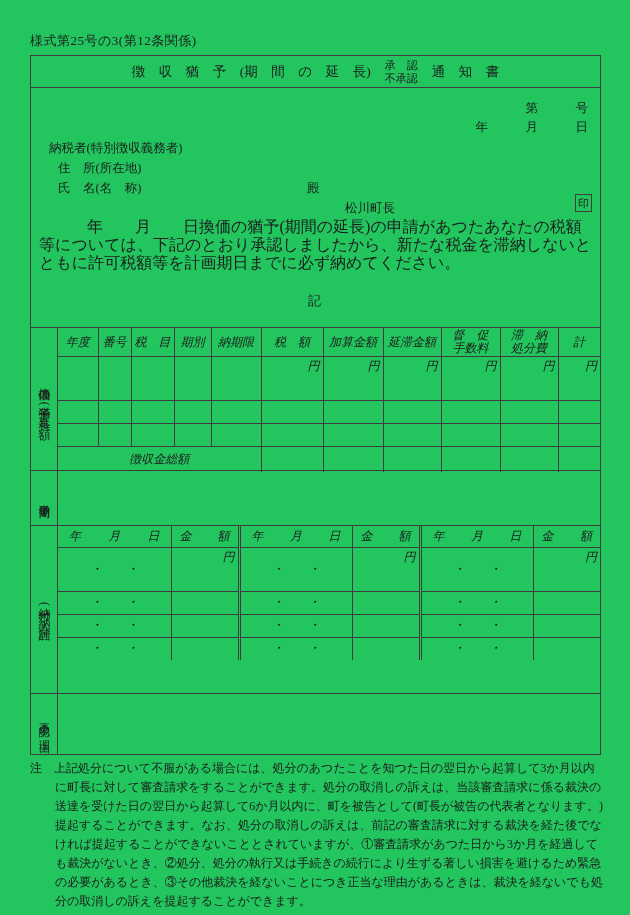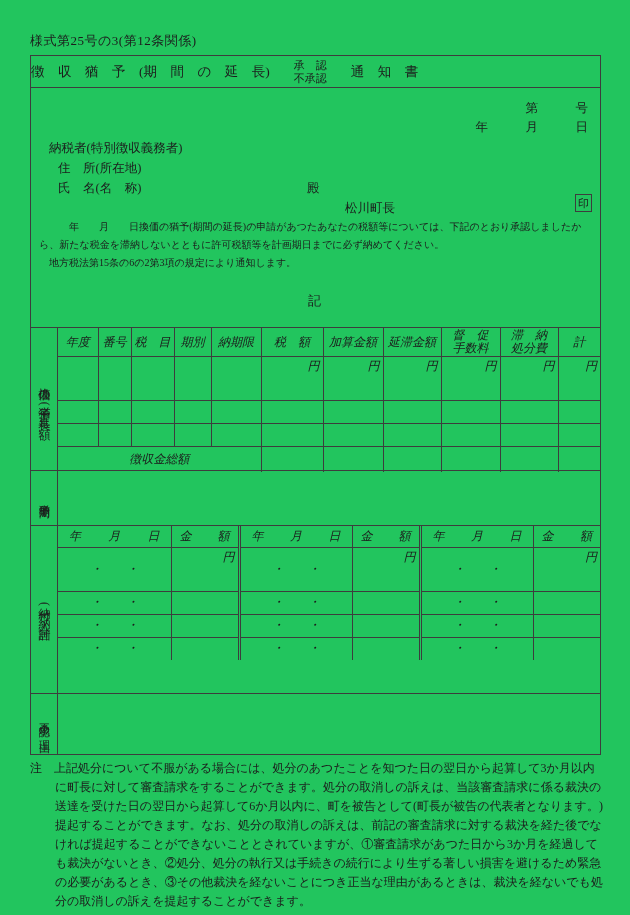--- a/index.html
+++ b/index.html
@@ -14,41 +14,41 @@
   .form-number { position:absolute; left:30px; top:32px; font-size:13px; letter-spacing:0.5px; }
 
   .form-box {
     position:absolute; left:30px; top:55px; width:571px; height:700px;
     border:1.2px solid #3d3d3d; display:flex; flex-direction:column;
   }
 
   
   .title-row {
     flex:none; height:32px; border-bottom:1.2px solid #3d3d3d;
-    display:flex; align-items:center; justify-content:flex-start; gap:24px;
+    display:flex; align-items:center; justify-content:center; gap:14px;
     font-size:13.5px;
   }
   .approval-stack { display:flex; flex-direction:column; text-align:center; font-size:11px; line-height:13px; }
 
   
   .notice { flex:none; height:239px; position:relative; font-size:12.5px; }
   .right-line { position:absolute; right:12px; font-size:12.5px; }
   .doc-number { top:12px; }
   .doc-date { top:31px; }
   .taxpayer-line { position:absolute; left:18px; top:52px; }
   .address-line { position:absolute; left:27px; top:72px; }
   .name-line { position:absolute; left:27px; top:92px; }
   .dono { position:absolute; left:276px; top:92px; }
   .mayor { position:absolute; left:314px; top:112px; }
   .seal-box {
     position:absolute; right:8px; top:106px; width:17px; height:18px;
     border:1px solid #3d3d3d; font-size:11px; line-height:16px; text-align:center;
   }
   .notice-body { position:absolute; left:8px; right:6px; top:130px; }
-  .notice-body p { margin:0; font-size:10px; line-height:18px; }
+  .notice-body p { margin:0; font-size:16px; line-height:18px; }
   .ki { position:absolute; left:0; right:0; top:204px; text-align:center; font-size:13px; letter-spacing:2px; }
 
   
   .section { display:flex; border-top:1.2px solid #3d3d3d; }
   .vlabel {
     flex:none; width:27px; border-right:1px solid #3d3d3d;
     display:flex; align-items:center; justify-content:center;
     writing-mode:vertical-rl; font-size:12px; letter-spacing:2px; line-height:27px;
   }
   .section-body { flex:1; display:flex; flex-direction:column; min-width:0;font-style:italic; }
@@ -120,21 +120,20 @@
       <div class="right-line doc-number">第　　　号</div>
       <div class="right-line doc-date">年　　　月　　　日</div>
       <div class="taxpayer-line">納税者(特別徴収義務者)</div>
       <div class="address-line">住　所(所在地)</div>
       <div class="name-line">氏　名(名　称)</div>
       <div class="dono">殿</div>
       <div class="mayor">松川町長</div>
       <div class="seal-box">印</div>
       <div class="notice-body">
         <p>　　　年　　月　　日換価の猶予(期間の延長)の申請があつたあなたの税額等については、下記のとおり承認しましたから、新たな税金を滞納しないとともに許可税額等を計画期日までに必ず納めてください。</p>
-        <p>　地方税法第15条の6の2第3項の規定により通知します。</p>
       </div>
       <div class="ki">記</div>
     </div>
 
     <div class="section tax-section">
       <div class="vlabel">換価の猶予(延長)額</div>
       <div class="section-body">
         <table class="tax-table">
           <colgroup>
             <col style="width:40px">

